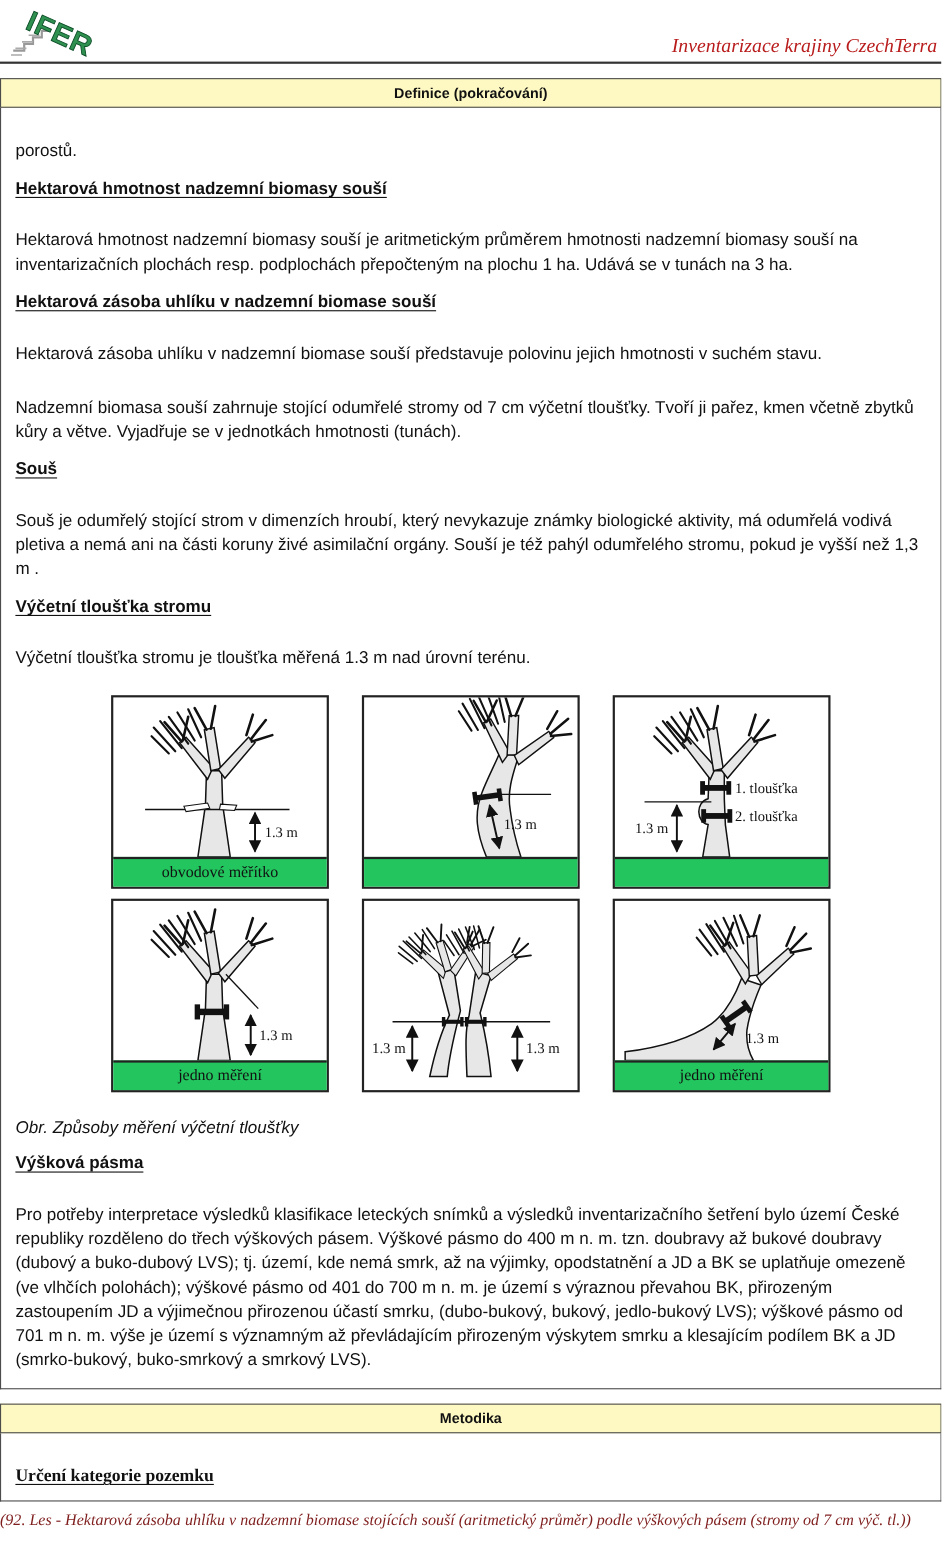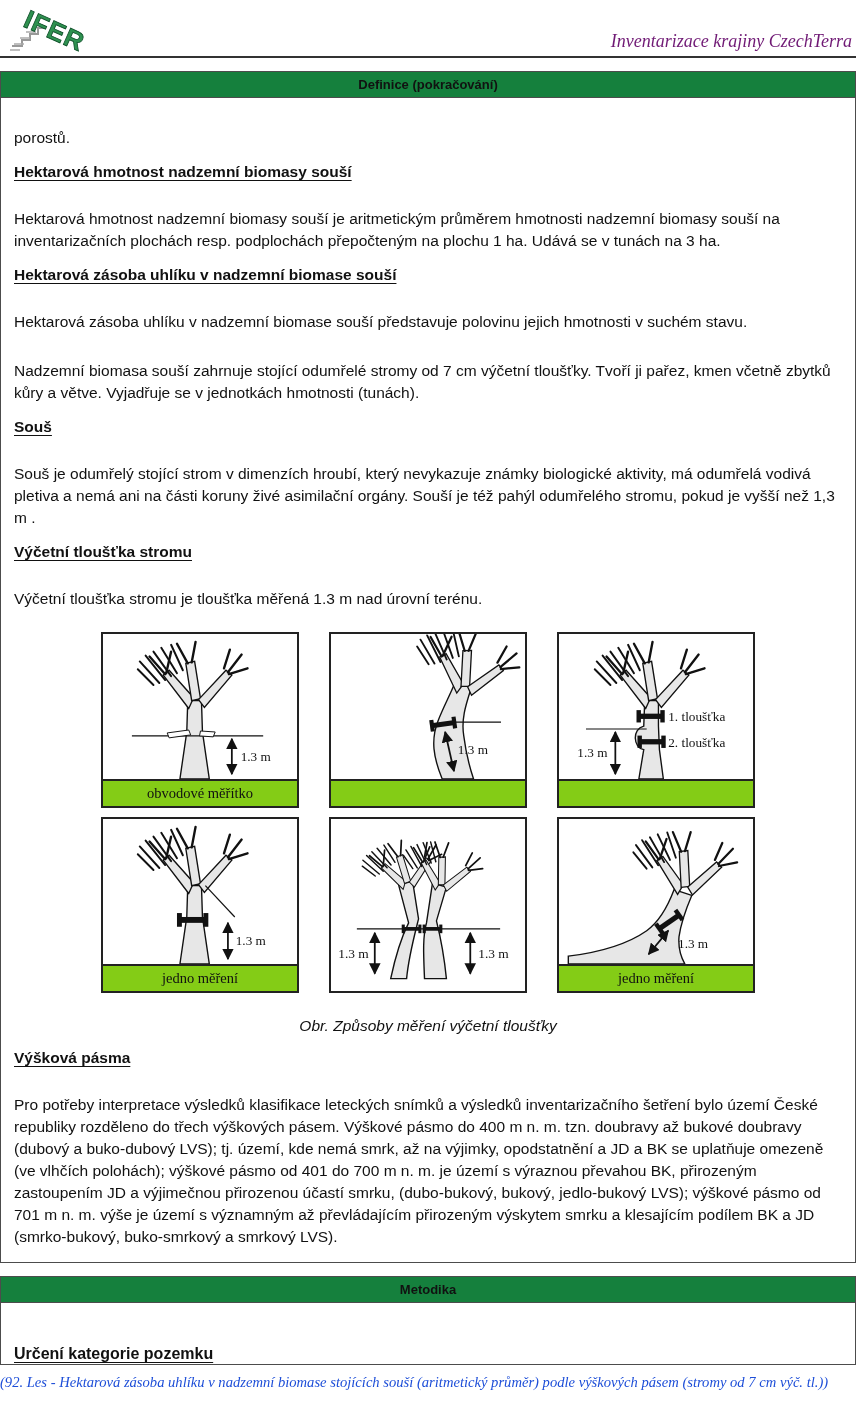--- a/index.html
+++ b/index.html
@@ -5,62 +5,62 @@
   html,body{margin:0;padding:0;background:#fff;}
   .page{
     width:856px;height:1424px;margin:0 auto;background:#fff;position:relative;
     font-family:"Liberation Sans",sans-serif;color:#111;overflow:hidden;box-sizing:border-box;
   }
   
   .hdr{position:relative;height:56px;}
   .hdr-logo{position:absolute;left:8px;top:4px;}
   .hdr-title{
     position:absolute;right:4px;bottom:4px;
-    font-family:"Liberation Serif",serif;font-style:italic;font-size:18px;color:#701a75;
+    font-family:"Liberation Serif",serif;font-style:italic;font-size:18px;color:#b91c1c;
   }
   .hdr-rule{border-top:2px solid #333;margin:0;}
   
   .green-bar{
-    margin-top:13px;background:#15803d;border:1px solid #4c4c4c;
+    margin-top:13px;background:#fef9c3;border:1px solid #4c4c4c;
     height:25px;display:flex;align-items:center;justify-content:center;
     font-weight:bold;font-size:13px;color:#111;
   }
   
   .content-box{border:1px solid #4c4c4c;border-top:none;padding:2px 13px 14px 13px;}
   .para{font-size:15.5px;line-height:1.42;margin:27px 0 0 0;}
   .sec-h{
     font-size:15.5px;font-weight:bold;margin:14px 0 0 0;
     text-decoration:underline;text-underline-offset:3px;
   }
   
   .fig-grid{
     margin-top:22px;display:grid;grid-template-columns:repeat(3,198px);
     gap:9px 30px;justify-content:center;
   }
   .panel{border:2px solid #222;height:176px;display:flex;flex-direction:column;box-sizing:border-box;background:#fff;}
   .panel svg{flex:1;display:block;width:100%;}
   .panel-caption{
-    height:25px;background:#84cc16;border-top:2px solid #222;flex:none;
+    height:25px;background:#22c55e;border-top:2px solid #222;flex:none;
     display:flex;align-items:center;justify-content:center;
     font-family:"Liberation Serif",serif;font-size:14.5px;color:#111;
   }
   .fig-caption{
-    text-align:center;font-style:italic;font-size:15.5px;margin-top:24px;
+    text-align:left;font-style:italic;font-size:15.5px;margin-top:24px;
   }
   .fig-label{font-family:"Liberation Serif",serif;font-size:13.5px;fill:#111;}
   
-  .met-box{border:1px solid #4c4c4c;border-top:none;height:62px;padding:12px 13px;box-sizing:border-box;}
+  .met-box{border:1px solid #4c4c4c;border-top:none;height:62px;padding:0 13px;box-sizing:border-box;font-family:Liberation Serif, serif;}
   .met-h{
     font-size:16px;font-weight:bold;margin:0;padding-top:30px;
     text-decoration:underline;text-underline-offset:3px;display:inline-block;
   }
   
   .foot-note{
     margin-top:9px;font-family:"Liberation Serif",serif;font-style:italic;
-    font-size:14.6px;white-space:nowrap;color:#1d4ed8;
+    font-size:14.6px;white-space:nowrap;color:#7f1d1d;
   }
 </style>
 </head>
 <body>
 
 <svg width="0" height="0" style="position:absolute" aria-hidden="true">
   <defs>
     <marker id="ah" viewBox="0 0 10 10" refX="9" refY="5" markerWidth="6.5" markerHeight="6.5" orient="auto-start-reverse">
       <path d="M0,0 L10,5 L0,10 Z" fill="#111"></path>
     </marker>

